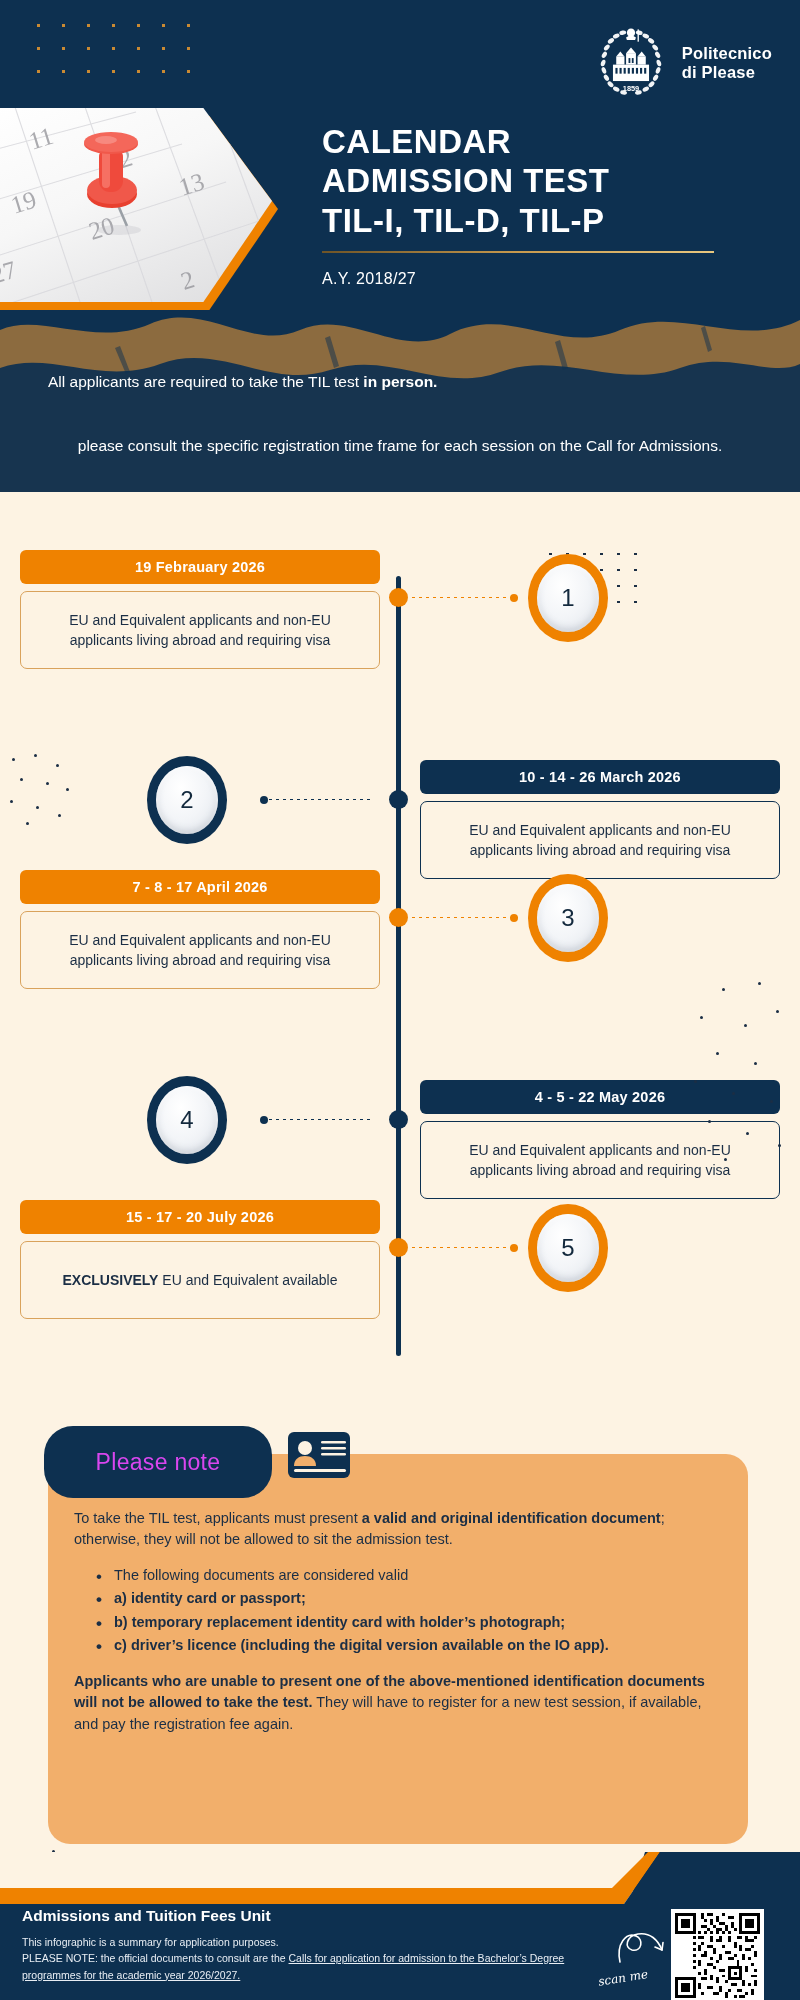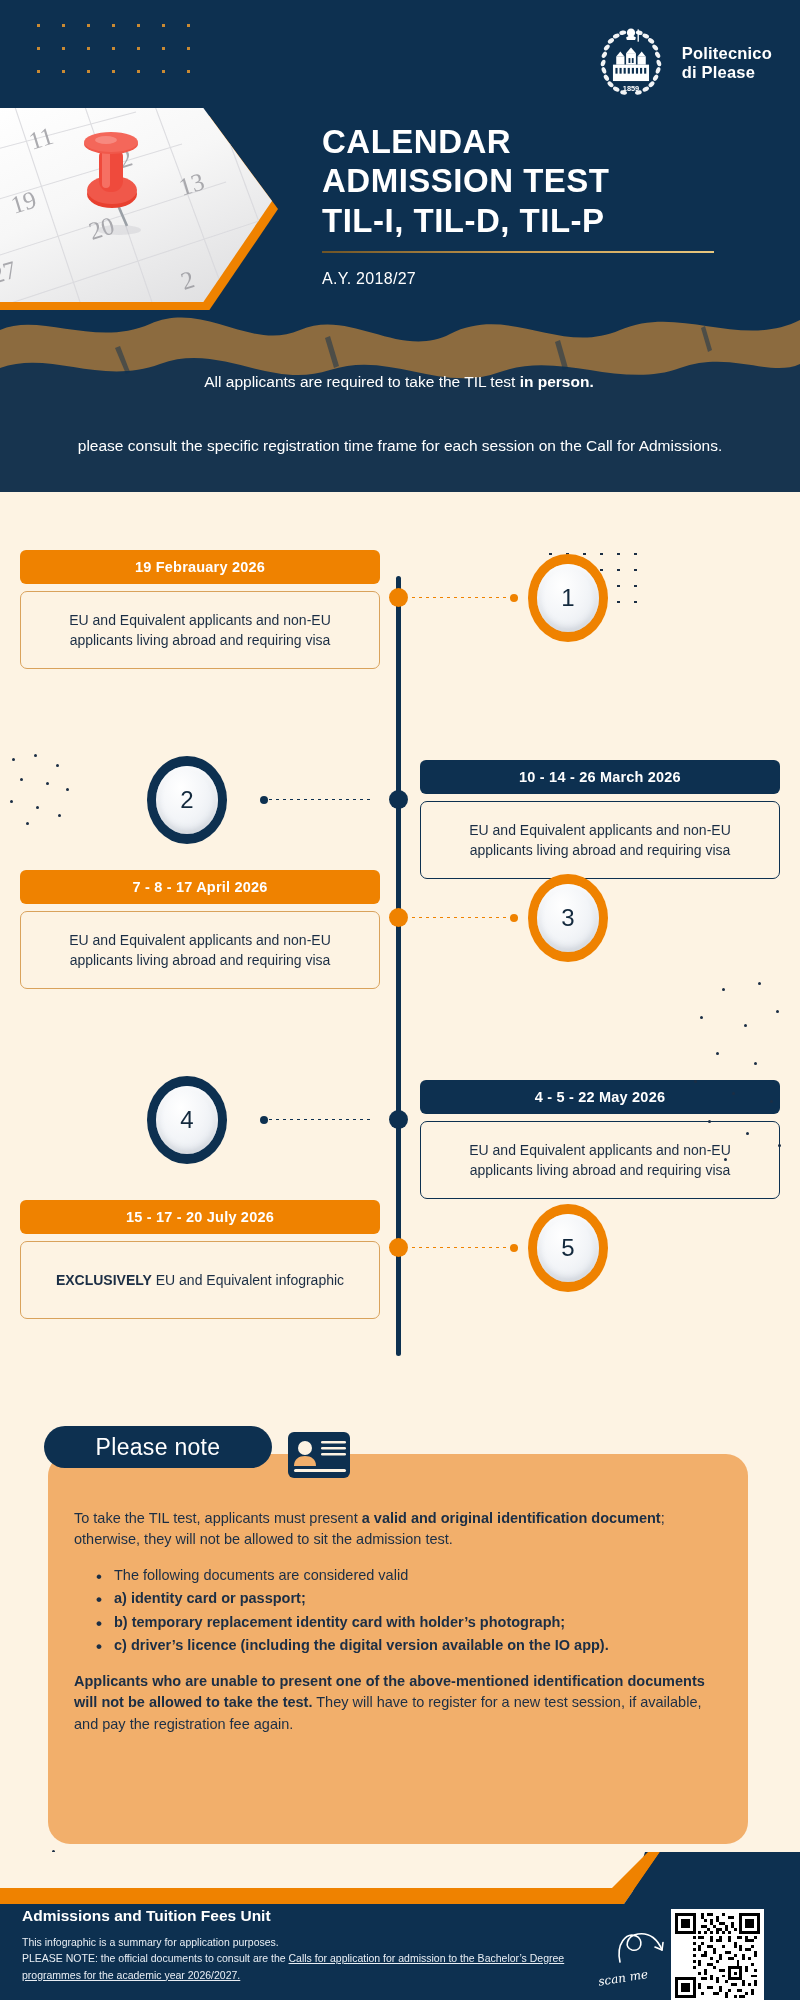--- a/index.html
+++ b/index.html
@@ -68,21 +68,21 @@
   }
   .title-rule {
     margin-top:11px; width:392px; height:2.5px;
     background:linear-gradient(90deg,#6E5427 0%,#C79A4E 50%,#E8C77F 100%);
   }
   .title-ay {
     margin-top:17px; color:#ffffff; font-size:16px; letter-spacing:.3px;
   }
 
   .hdr-line1 {
-    position:absolute; left:59px; top:373px; width:680px; text-align:center;
+    position:absolute; left:48px; top:373px; width:680px; 
     color:#ffffff; font-size:15.5px;
   }
   .hdr-line2 {
     position:absolute; left:24px; top:434px; width:752px; text-align:center;
     color:#ffffff; font-size:15.5px; line-height:1.5;
   }
   b { font-weight:bold; }
 
   
   .timeline { position:absolute; left:0; top:492px; width:717px; height:1360px;margin-top:48px; }
@@ -164,24 +164,24 @@
     background-size:17px 16px;
   }
 
   
   .note { position:absolute; left:48px; top:1426px; width:700px; }
   .note-panel {
     position:absolute; left:0; top:28px; width:700px; height:390px;
     background:#F2AF6B; border-radius:22px;
   }
   .note-tab {
-    position:absolute; left:-4px; top:0; width:228px; height:42px;
+    position:absolute; left:-4px; top:0; width:228px; height:72px;
     background:#0D3050; border-radius:29px;
     display:flex; align-items:center; justify-content:center;
-    color:#ffffff; font-size:23px; letter-spacing:.3px;
+    color:#d946ef; font-size:23px; letter-spacing:.3px;
   }
   .idcard-icon { position:absolute; left:240px; top:6px; width:62px; height:46px; }
 
   .note-body {
     position:absolute; left:26px; top:82px; width:654px;
     color:#1B2E45; font-size:14.5px; line-height:1.48;
   }
   .note-body p { margin-bottom:14px; }
   .note-body ul { list-style:none; margin:0 0 14px 20px; }
   .note-body li { position:relative; padding-left:20px; margin-bottom:2px; }
@@ -426,21 +426,21 @@
       <div class="card card-r" style="top:60px;">
         <div class="pill pill-navy">4 - 5 - 22 May 2026</div>
         <div class="body-box bb-navy">EU and Equivalent applicants and non-EU applicants living abroad and requiring visa</div>
       </div>
     </div>
 
     <div class="row" style="top:660px; height:160px;">
       <div class="card card-l">
         <div class="pill pill-orange">15 - 17 - 20 July 2026</div>
         <div class="body-box bb-orange">
-          <span><b>EXCLUSIVELY</b><span> EU and Equivalent infographic</span></span>
+          <span><b>EXCLUSIVELY</b><span> EU and Equivalent available</span></span>
         </div>
       </div>
       <div class="node node-orange" style="left:389px; top:38px;"></div>
       <div class="conn conn-orange" style="left:410px; top:46px; width:108px;">
         <div class="conn-dots"></div>
         <div class="conn-cap" style="right:0;"></div>
       </div>
       <div class="medal" style="left:528px; top:4px;">
         <div class="medal-ring ring-orange"></div>
         <div class="medal-inner">

